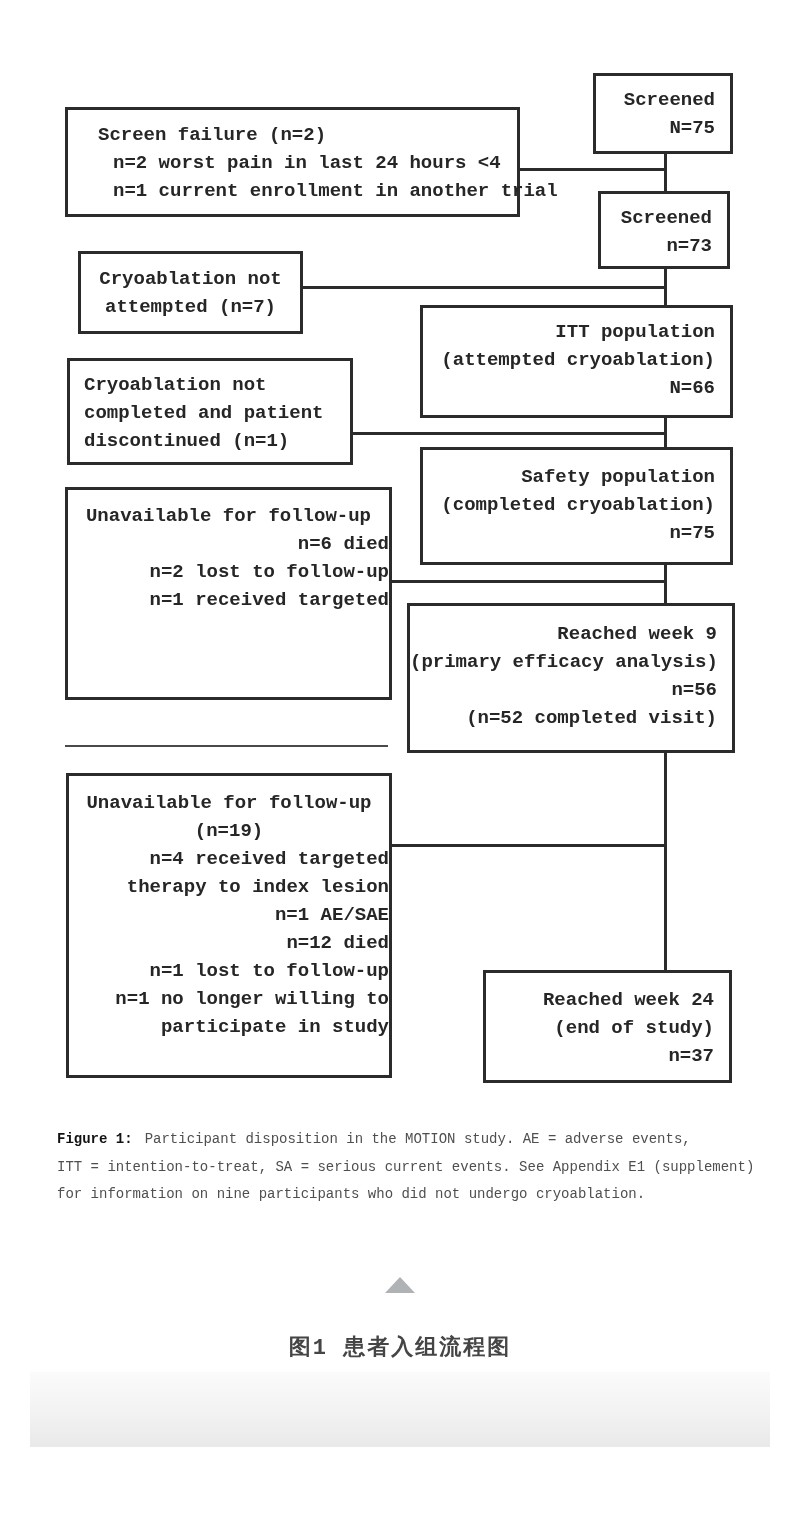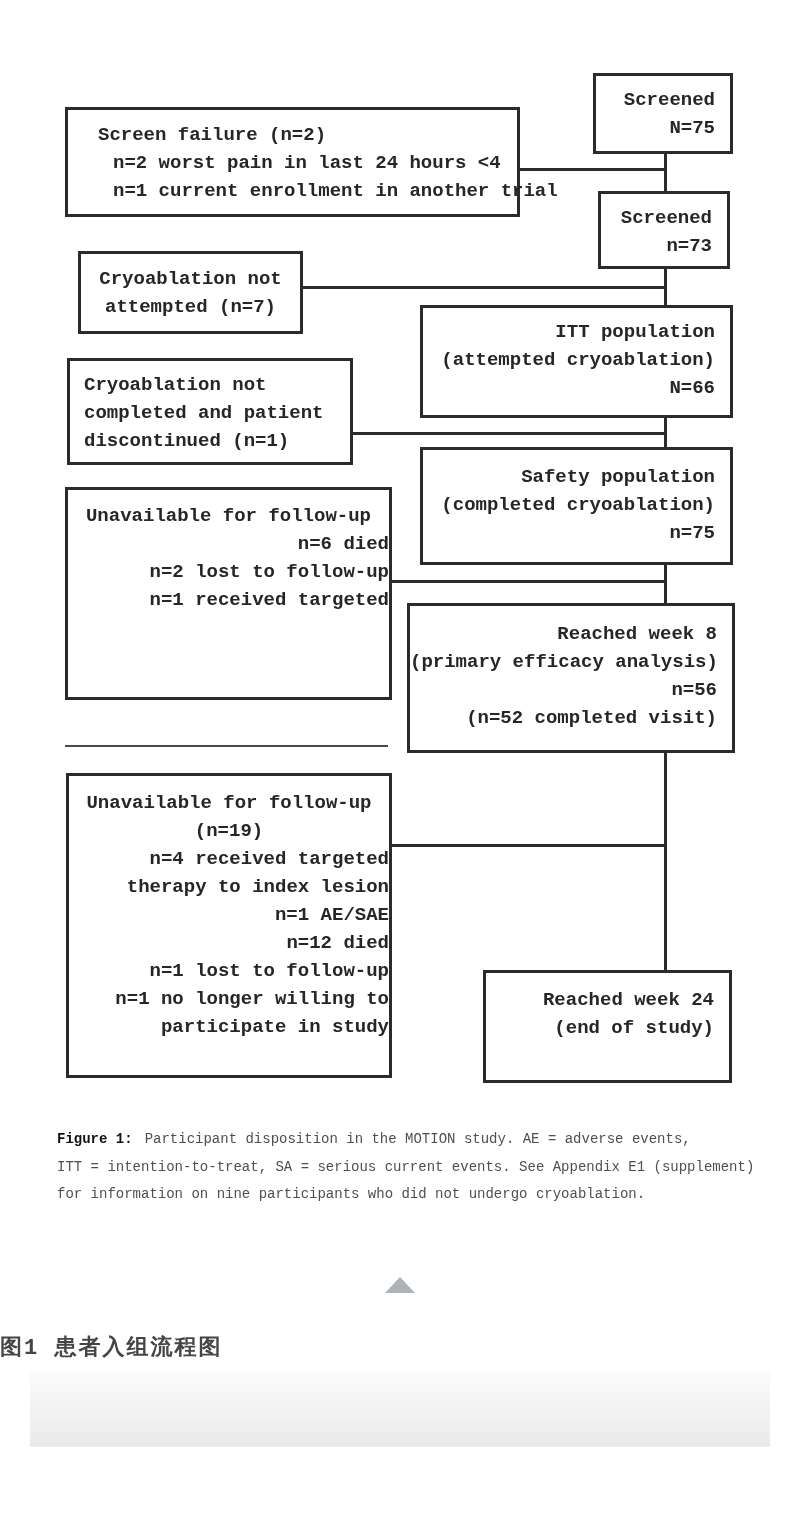--- a/index.html
+++ b/index.html
@@ -22,21 +22,21 @@
   
   .caption{position:absolute;left:57px;top:1102px;width:710px;color:#4f4f4f;
            font-size:14px;line-height:27.5px;margin-top:24px;}
   .cap-line{white-space:nowrap;}
   .cap-label{font-weight:bold;color:#111111;margin-right:12px;}
   
   .collapse-btn{position:absolute;left:370px;top:1272px;width:60px;height:26px;
                 display:flex;align-items:center;justify-content:center;cursor:pointer;}
   .tri-up{width:0;height:0;border-left:15px solid transparent;border-right:15px solid transparent;
           border-bottom:16px solid #b0b3b6;}
-  .zh-caption{position:absolute;left:0;top:1332px;width:800px;text-align:left;
+  .zh-caption{position:absolute;left:0;top:1332px;width:800px;text-align:center;
               font-size:22px;font-weight:bold;color:#454545;letter-spacing:2px;}
   .bottom-panel{position:absolute;left:30px;top:1372px;width:740px;height:75px;
                 background:linear-gradient(180deg,#fbfbfb 0%,#f2f2f2 55%,#e9e9e9 100%);}
 </style>
 </head>
 <body>
 
 <div class="page">
 
   <div class="figure-wrap">
@@ -57,29 +57,30 @@
       <div class="ln">N=66</div>
     </div>
 
     <div class="box r" style="left:420px;top:447px;width:313px;height:118px;padding-top:13px">
       <div class="ln">Safety population</div>
       <div class="ln">(completed cryoablation)</div>
       <div class="ln">n=75</div>
     </div>
 
     <div class="box r" style="left:407px;top:603px;width:328px;height:150px;padding-top:14px">
-      <div class="ln">Reached week 8</div>
+      <div class="ln">Reached week 9</div>
       <div class="ln">(primary efficacy analysis)</div>
       <div class="ln">n=56</div>
       <div class="ln">(n=52 completed visit)</div>
     </div>
 
     <div class="box r" style="left:483px;top:970px;width:249px;height:113px;padding-top:13px">
       <div class="ln">Reached week 24</div>
       <div class="ln">(end of study)</div>
+      <div class="ln">n=37</div>
     </div>
 
     <div class="box l" style="left:65px;top:107px;width:455px;height:110px;padding-left:30px">
       <div class="ln">Screen failure (n=2)</div>
       <div class="ln ind">n=2 worst pain in last 24 hours &lt;4</div>
       <div class="ln ind">n=1 current enrollment in another trial</div>
     </div>
 
     <div class="box c" style="left:78px;top:251px;width:225px;height:83px">
       <div class="ln">Cryoablation not</div>

